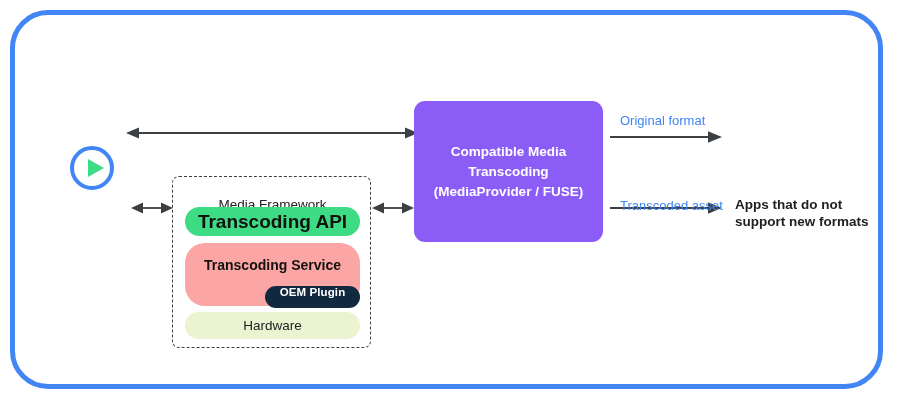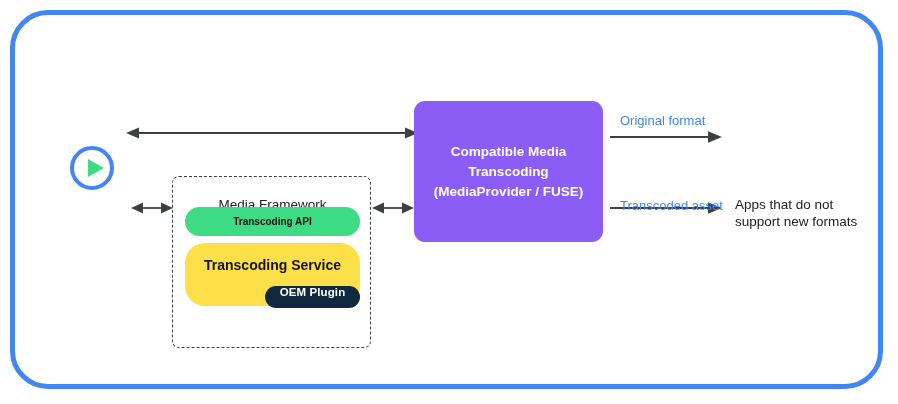--- a/index.html
+++ b/index.html
@@ -95,28 +95,28 @@
     box-sizing: border-box;
     display: flex;
     align-items: center;
     justify-content: center;
     text-align: center;
   }
   #box-transcoding-api {
     top: 30px;
     height: 29px;
     background: #3DDC84;
-    font-size: 10px;
+    font-size: 19px;
     font-weight: bold;
     color: #13120f;
   }
   #box-transcoding-service {
     top: 66px;
     height: 63px;
-    background: #fde047;
+    background: #fca5a5;
     border-radius: 20px;
     font-size: 14px;
     font-weight: bold;
     color: #13120f;
     align-items: flex-start;
     padding-top: 14px;
   }
   #box-oem-plugin {
     position: absolute;
     left: 92px;
@@ -182,21 +182,21 @@
   #label-transcoded-asset { left: 620px; top: 198px; text-align: right; }
 
   .apps-label {
     position: absolute;
     font-size: 13.5px;
     line-height: 17px;
     color: #202124;
     white-space: pre-line;
   }
   #label-apps-support { left: 735px; top: 117px; }
-  #label-apps-no-support { left: 735px; top: 196px; }
+  #label-apps-no-support { left: 735px; top: 196px; font-weight: bold; }
 </style>
 </head>
 <body>
 
 <div id="canvas">
 
   <div id="outer-frame"></div>
 
   <div id="video-source">
     <div class="play-ring">
@@ -224,20 +224,23 @@
     </div>
 
     <div class="mf-box" id="box-transcoding-service">
       <span>Transcoding Service</span>
     </div>
 
     <div id="box-oem-plugin">
       <span>OEM Plugin</span>
     </div>
 
+    <div class="mf-box" id="box-hardware">
+      <span>Hardware</span>
+    </div>
   </div>
 
   <svg class="arrow-svg" style="left:372px; top:199px;" width="42" height="18" viewBox="0 0 42 18">
     <line x1="10" y1="9" x2="32" y2="9" stroke="#3c4043" stroke-width="1.8"></line>
     <polygon points="0,9 12,3.4 12,14.6" fill="#3c4043"></polygon>
     <polygon points="42,9 30,3.4 30,14.6" fill="#3c4043"></polygon>
   </svg>
 
   <div id="cmt-box">
     <span>Compatible Media

